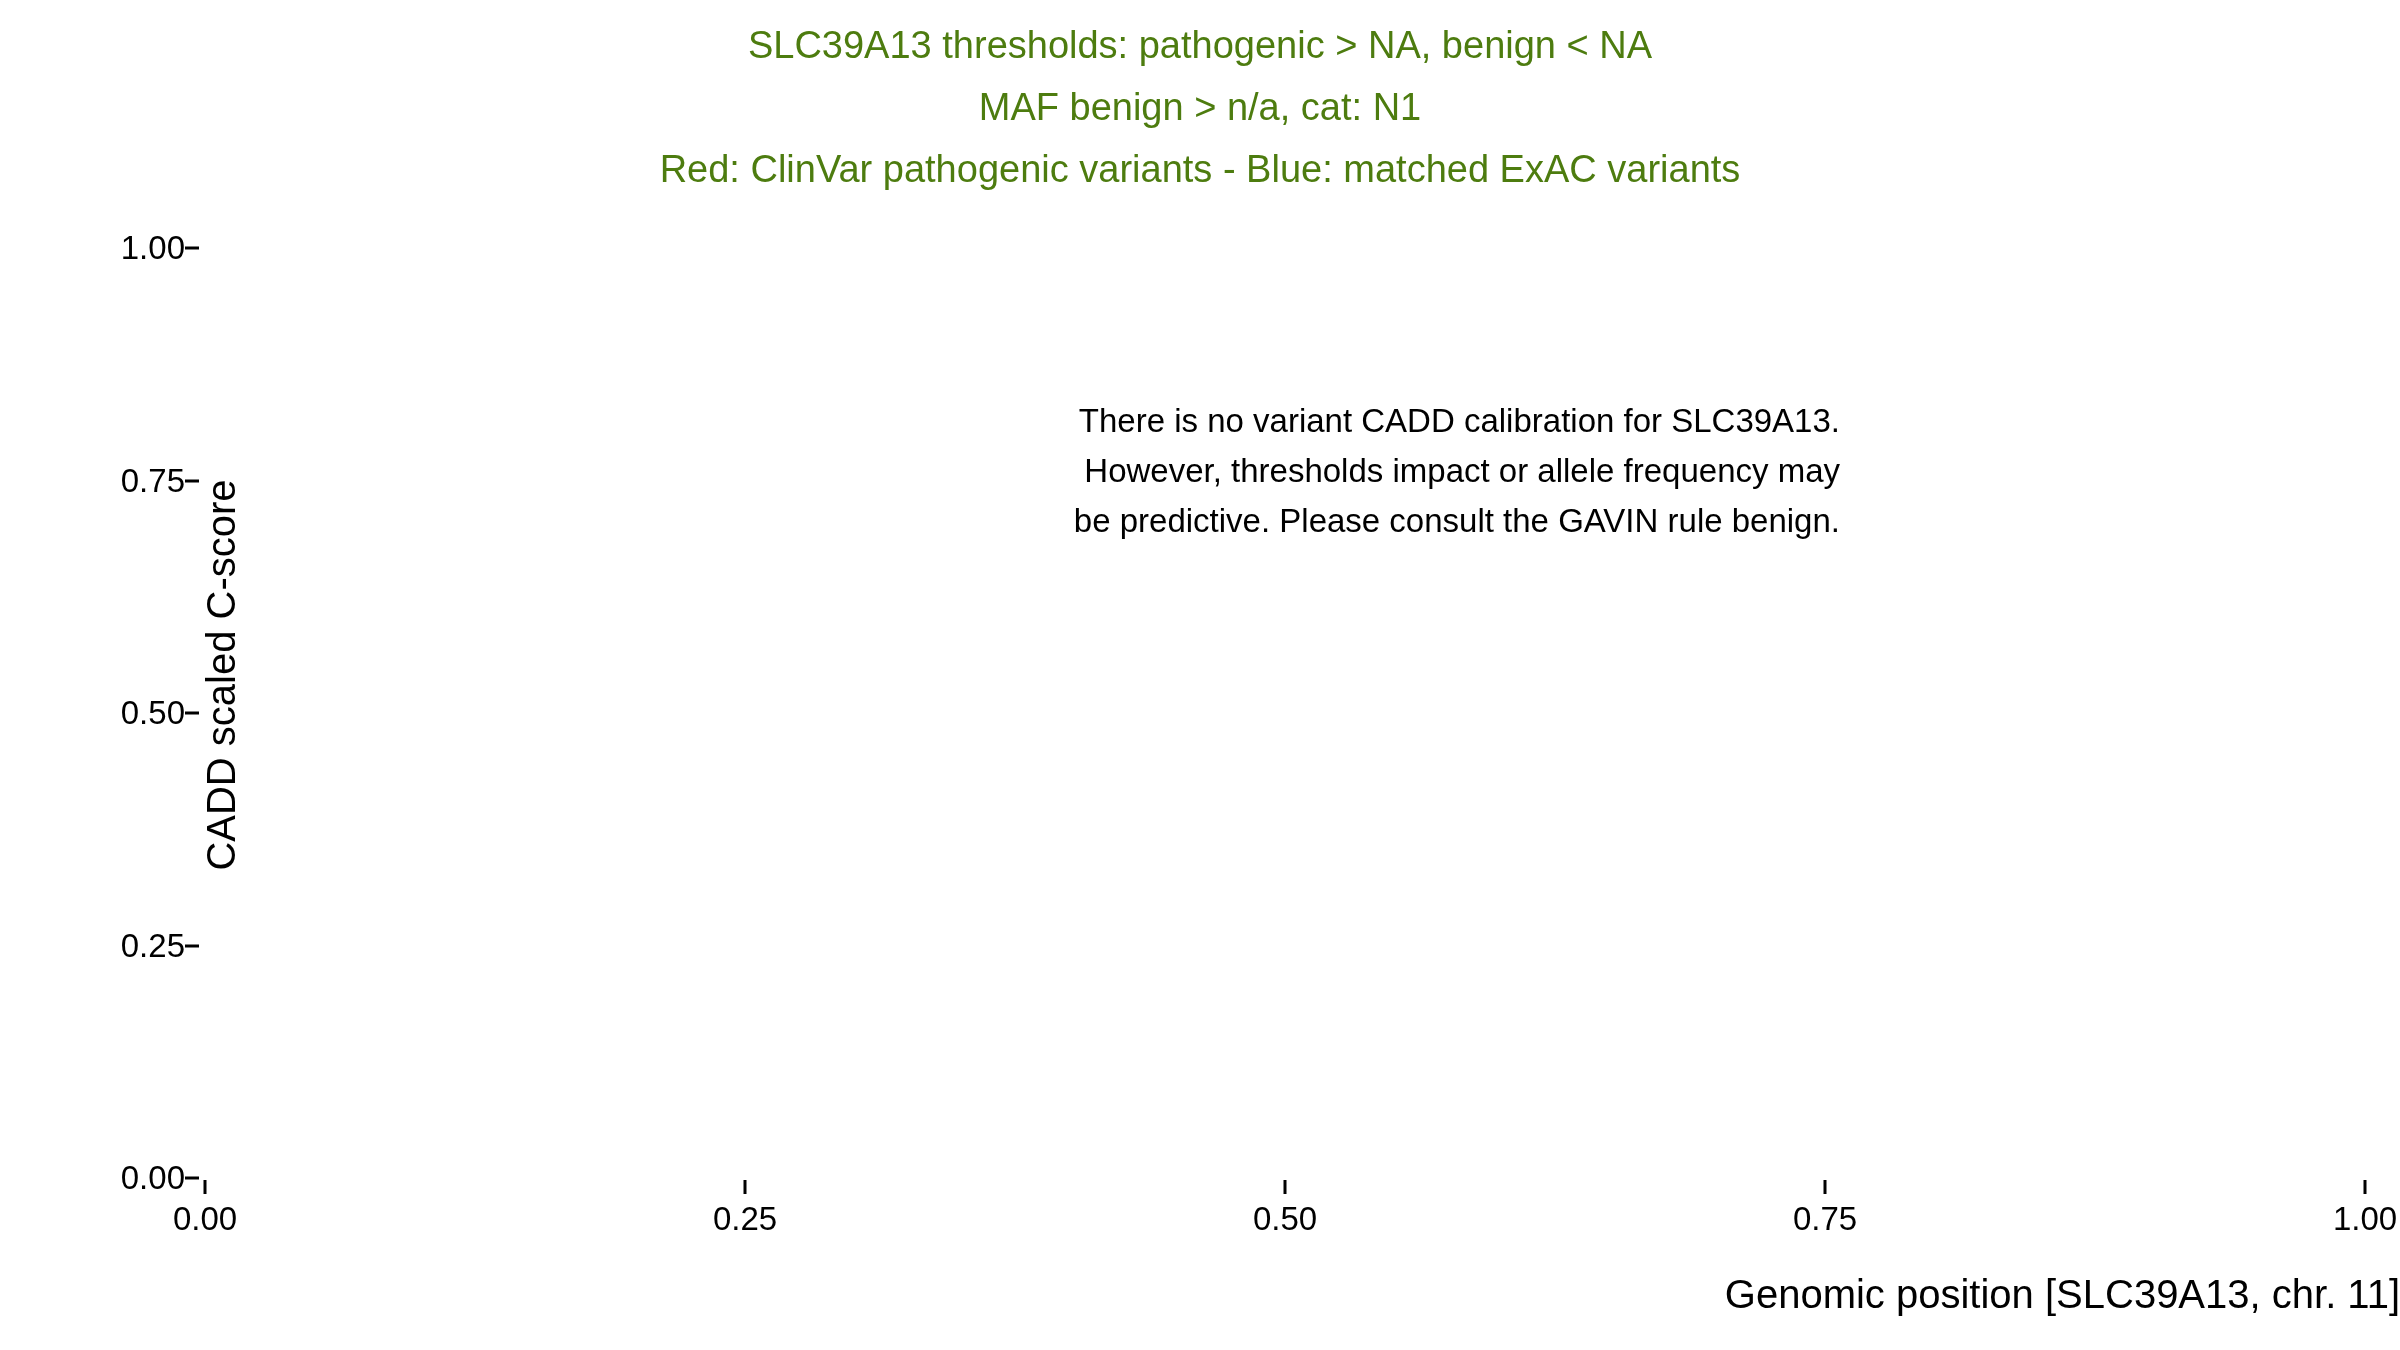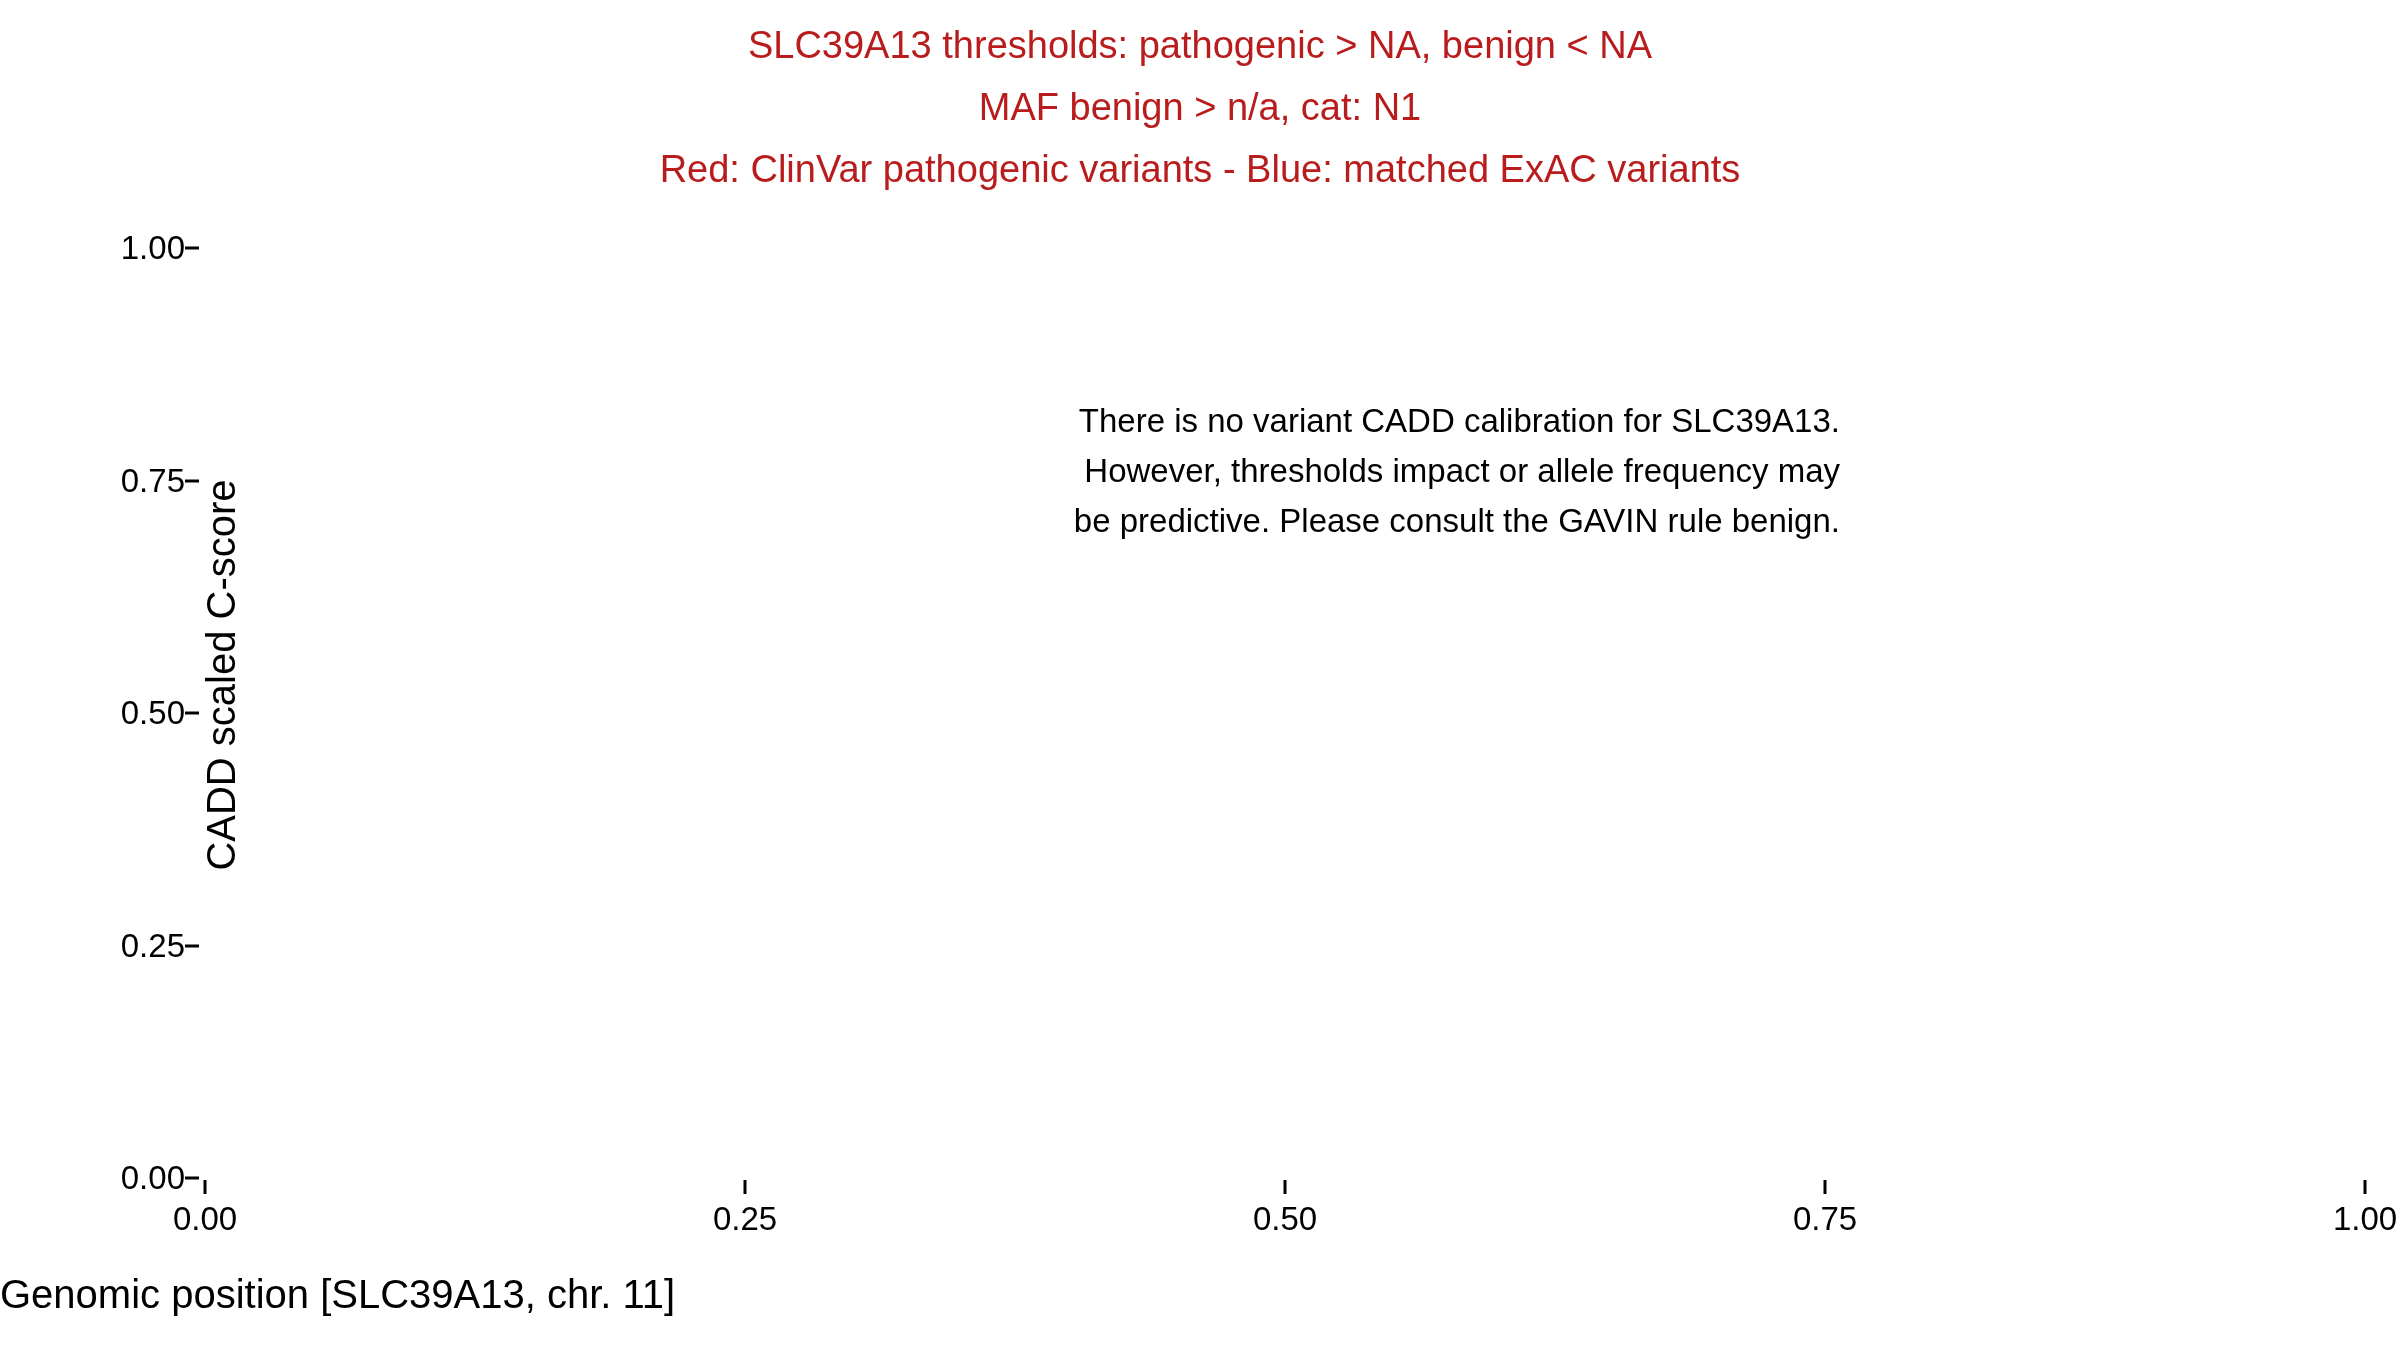--- a/index.html
+++ b/index.html
@@ -23,21 +23,21 @@
   .title-block {
     position: absolute;
     left: 0;
     top: 14px;
     width: 2400px;
     text-align: center;
   }
   .title-line {
     font-size: 38px;
     line-height: 62px;
-    color: #b91c1c;
+    color: #4d7c0f;
     white-space: pre;
   }
   
   .panel {
     position: absolute;
     left: 205px;
     top: 248px;
     width: 2160px;
     height: 930px;
   }
@@ -87,21 +87,21 @@
     transform: translateY(-50%) rotate(-90deg);
     transform-origin: center center;
     font-size: 40px;
     white-space: pre;
   }
   .xlabel {
     position: absolute;
     left: 0;
     top: 1272px;
     width: 2400px;
-    text-align: left;
+    text-align: right;
     font-size: 40px;
     white-space: pre;
   }
   
   .annotation {
     position: absolute;
     left: 520px;
     top: 396px;
     width: 1320px;
     text-align: right;

